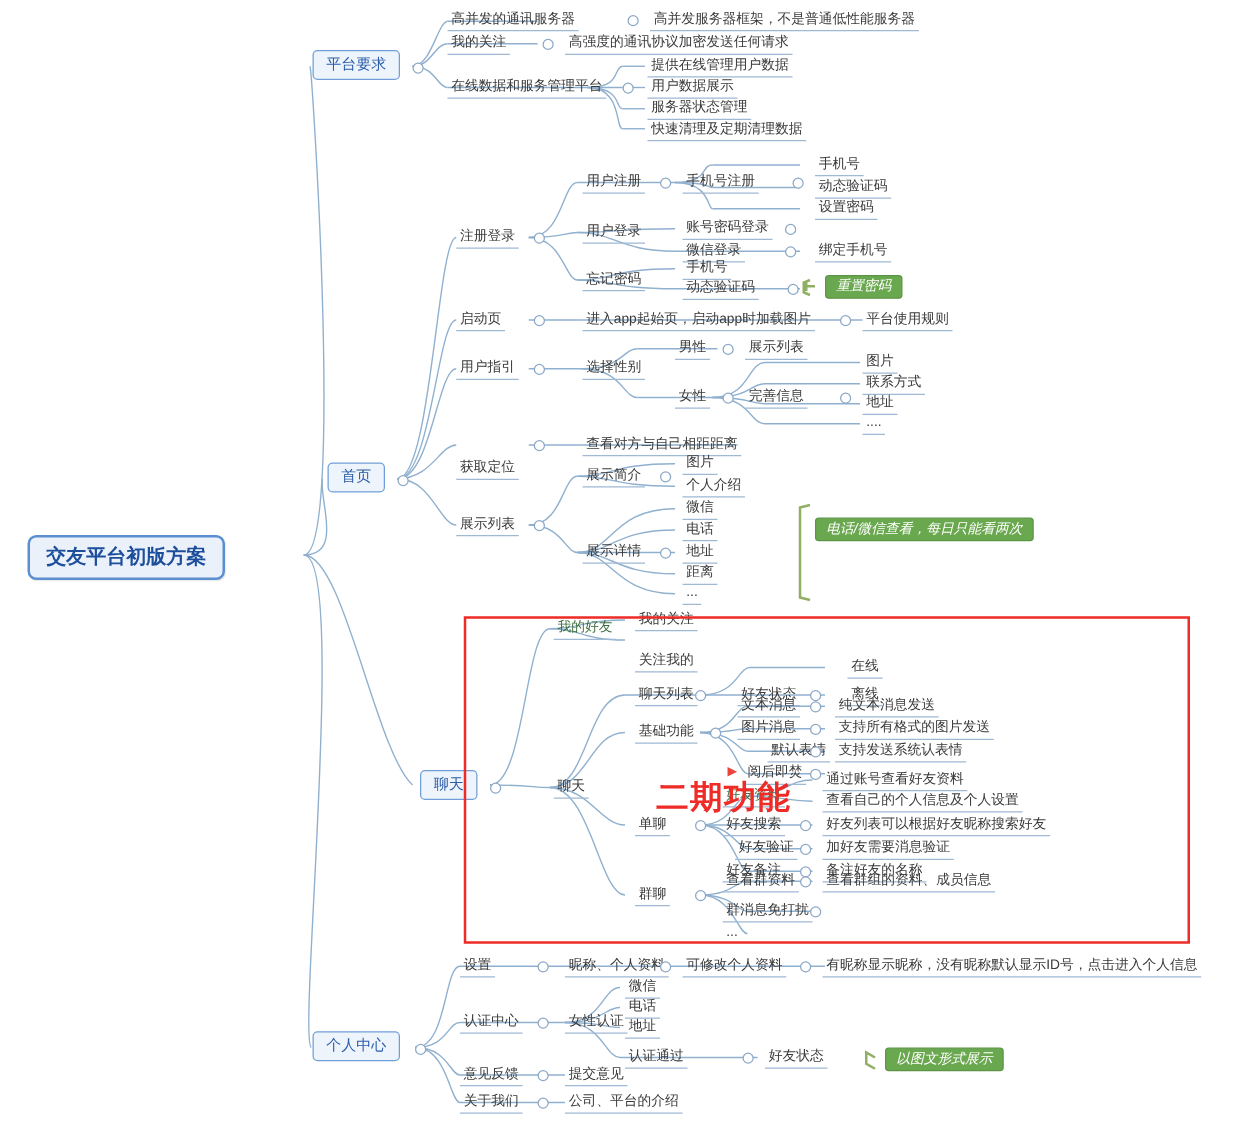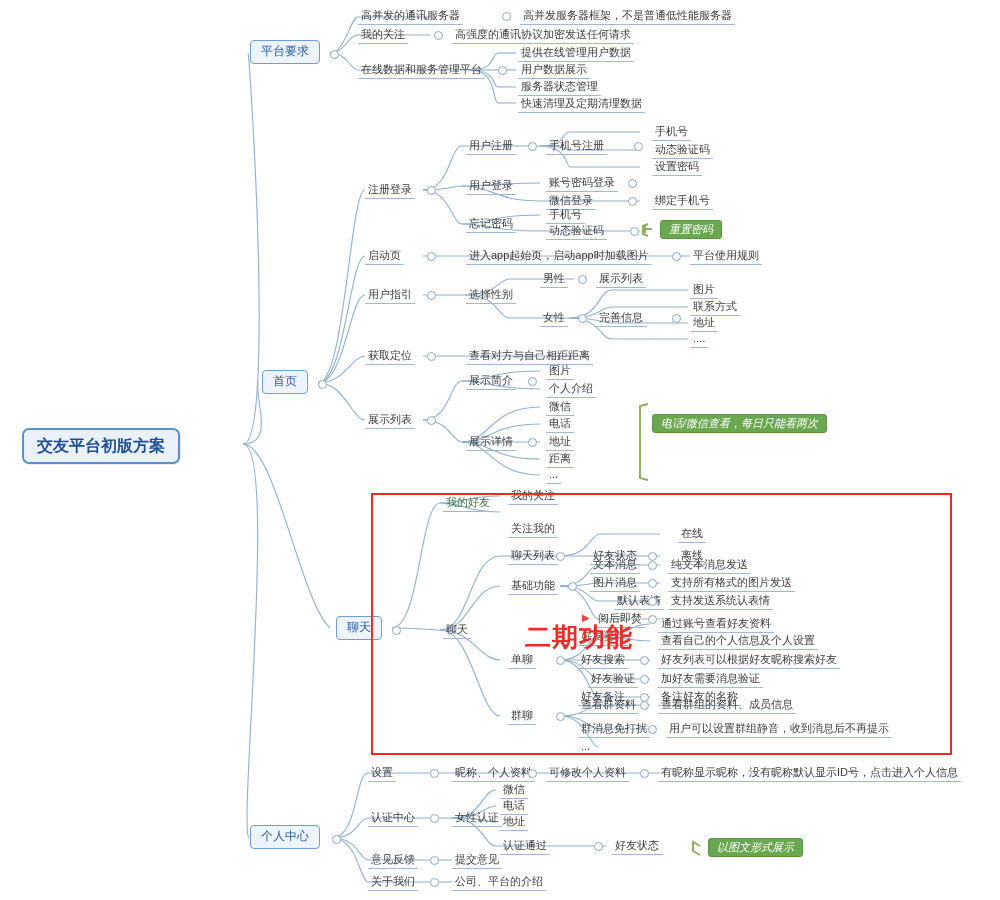--- a/index.html
+++ b/index.html
@@ -262,21 +262,21 @@
 
   <div class="node txt" style="left:540px;top:310px;">女性</div>
   <div class="dot" style="left:578px;top:314px;"></div>
   <div class="node txt" style="left:596px;top:310px;">完善信息</div>
   <div class="dot" style="left:672px;top:314px;"></div>
   <div class="node txt" style="left:690px;top:282px;">图片</div>
   <div class="node txt" style="left:690px;top:299px;">联系方式</div>
   <div class="node txt" style="left:690px;top:315px;">地址</div>
   <div class="node txt" style="left:690px;top:331px;">....</div>
 
-  <div class="node txt" style="left:365px;top:348px;">获取定位</div>
+  <div class="node txt" style="left:365px;top:367px;">获取定位</div>
   <div class="dot" style="left:427px;top:352px;"></div>
   <div class="node txt" style="left:466px;top:348px;">查看对方与自己相距距离</div>
 
   <div class="node txt" style="left:365px;top:412px;">展示列表</div>
   <div class="dot" style="left:427px;top:416px;"></div>
 
   <div class="node txt" style="left:466px;top:373px;">展示简介</div>
   <div class="dot" style="left:528px;top:377px;"></div>
   <div class="node txt" style="left:546px;top:363px;">图片</div>
   <div class="node txt" style="left:546px;top:381px;">个人介绍</div>
@@ -336,21 +336,20 @@
   <div class="dot" style="left:640px;top:693px;"></div>
   <div class="node txt" style="left:658px;top:689px;">备注好友的名称</div>
 
   <div class="node txt" style="left:508px;top:708px;">群聊</div>
   <div class="dot" style="left:556px;top:712px;"></div>
   <div class="node txt" style="left:578px;top:697px;">查看群资料</div>
   <div class="dot" style="left:640px;top:701px;"></div>
   <div class="node txt" style="left:658px;top:697px;">查看群组的资料、成员信息</div>
   <div class="node txt" style="left:578px;top:721px;">群消息免打扰</div>
   <div class="dot" style="left:648px;top:725px;"></div>
-  <div class="node txt" style="left:666px;top:721px;">用户可以设置群组静音，收到消息后不再提示</div>
   <div class="node txt nb" style="left:578px;top:739px;">...</div>
 
   <div class="redbox" style="left:371px;top:493px;width:577px;height:258px;"></div>
   <div class="redlabel" style="left:525px;top:620px;">二期功能</div>
 
   <div class="node lvl1" style="left:250px;top:825px;">个人中心</div>
   <div class="dot" style="left:332px;top:835px;"></div>
 
   <div class="node txt" style="left:368px;top:765px;">设置</div>
   <div class="dot" style="left:430px;top:769px;"></div>

